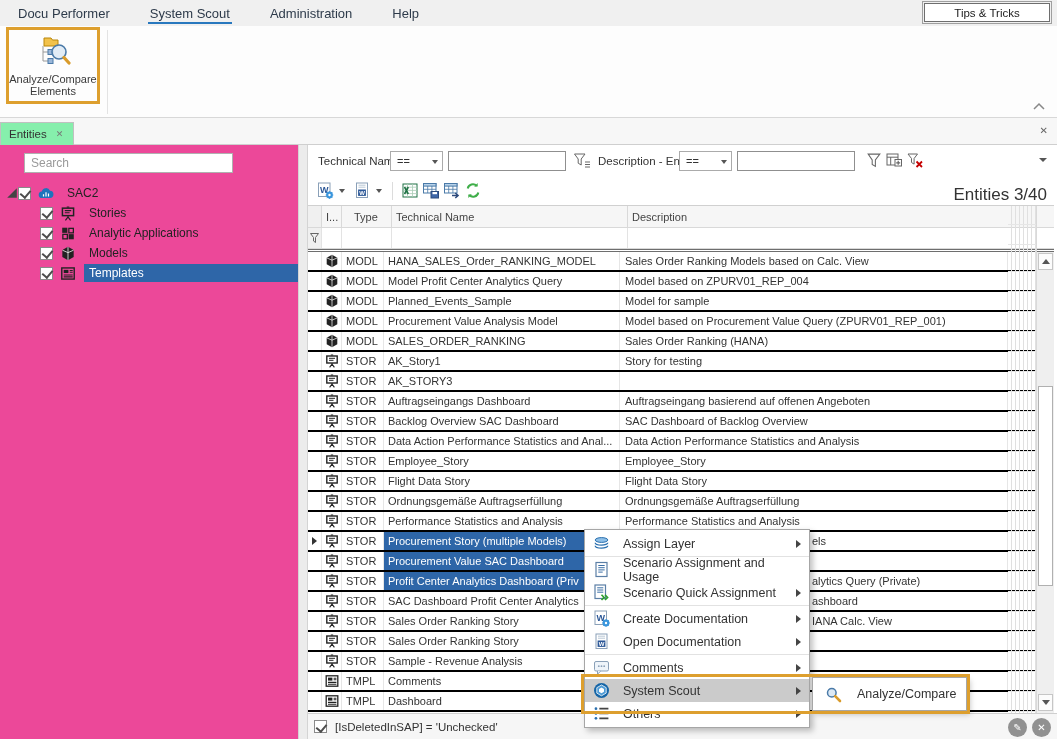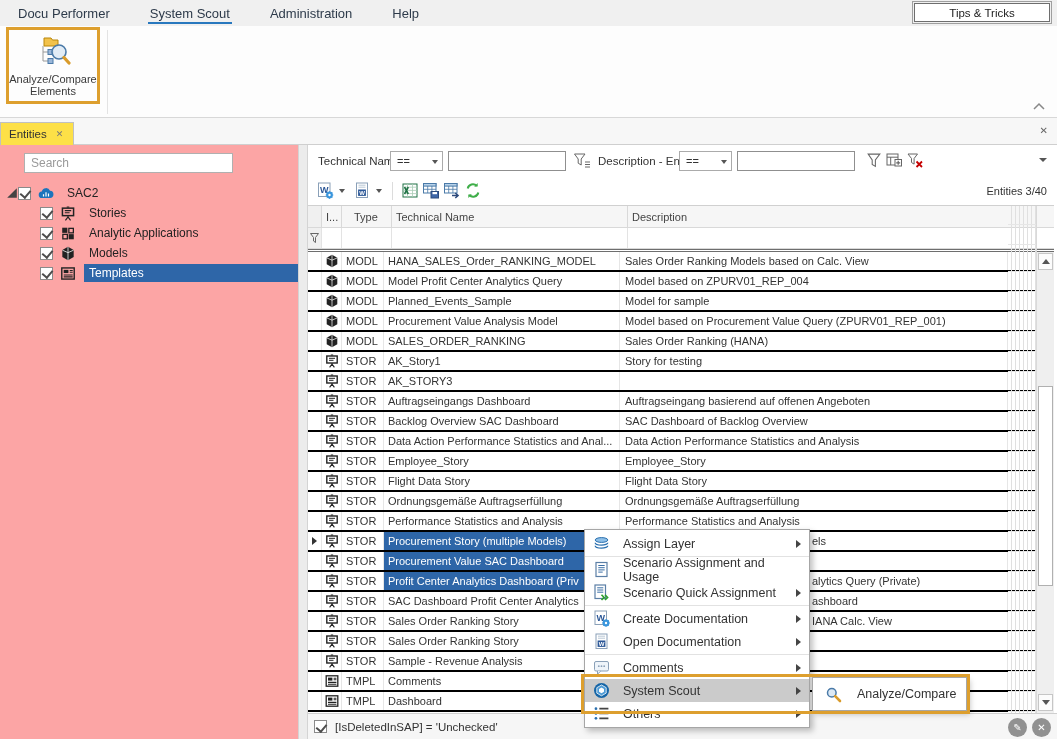--- a/index.html
+++ b/index.html
@@ -3,40 +3,40 @@
 <meta charset="utf-8">
 <style>
   * { margin:0; padding:0; box-sizing:border-box; }
   body { font-family:"Liberation Sans", sans-serif; background:#dcdcdc; }
   .screen { position:relative; width:1057px; height:739px; background:#f0f0f0; overflow:hidden; }
 
   
   .menubar { position:absolute; top:0; left:0; right:0; height:26px; display:flex; align-items:center; padding-left:16px; gap:36px; font-size:13px; color:#2d3a4a; }
   .mitem { cursor:pointer; padding:4px 2px 3px; }
   .mitem.active { border-bottom:2px solid #2878be; padding-bottom:1px; }
-  .tips { position:absolute; right:7px; top:3px; width:136px; height:19px; background:#fff; border:1px solid #6e6e6e; outline:1px solid #9f9f9f; outline-offset:1px; font-size:11.5px; color:#222; font-family:"Liberation Sans",sans-serif; cursor:pointer; }
+  .tips { position:absolute; right:7px; top:3px; width:126px; height:19px; background:#fff; border:1px solid #6e6e6e; outline:1px solid #9f9f9f; outline-offset:1px; font-size:11.5px; color:#222; font-family:"Liberation Sans",sans-serif; cursor:pointer; }
 
   
   .ribbon { position:absolute; top:26px; left:0; right:0; height:92px; background:#fdfdfd; border-bottom:1px solid #d8d8d8; }
   .rib-btn { position:absolute; left:6px; top:1px; width:94px; height:77px; border:3px solid #dd9f2e; background:#fdfdfd; display:flex; flex-direction:column; align-items:center; padding-top:5px; cursor:pointer; }
   .rib-ic svg { width:36px; height:32px; }
   .rib-lbl { font-size:11px; color:#3a3a3a; text-align:center; line-height:12px; margin-top:2px; }
   .rib-group { position:absolute; left:4px; top:80px; width:98px; text-align:center; font-size:11px; color:#555;margin-top:48px; }
   .rib-sep { position:absolute; left:107px; top:4px; height:84px; width:1px; background:#e3e3e3; }
   .rib-chevron { position:absolute; right:12px; top:70px; width:12px; height:8px; cursor:pointer; }
   .rib-chevron svg { width:12px; height:8px; }
 
   
   .tabstrip { position:absolute; top:118px; left:0; right:0; height:27px; background:#f7f7f7; border-bottom:1px solid #cfcfcf; }
-  .tab { position:absolute; left:0; top:4px; width:74px; height:23px; background:#fde047; border:1px solid #c0c0c0; border-bottom:none; font-size:11.5px; color:#333; display:flex; align-items:center; padding:0 8px; gap:9px; cursor:pointer; }
+  .tab { position:absolute; left:0; top:4px; width:74px; height:23px; background:#86efac; border:1px solid #c0c0c0; border-bottom:none; font-size:11.5px; color:#333; display:flex; align-items:center; padding:0 8px; gap:9px; cursor:pointer; }
   .tabx { color:#777; font-size:9px; }
   .stripx { position:absolute; right:9px; top:7px; color:#666; font-size:10px; cursor:pointer; }
 
   
-  .leftpanel { position:absolute; left:0; top:145px; width:298px; bottom:0; background:#fca5a5; }
+  .leftpanel { position:absolute; left:0; top:145px; width:298px; bottom:0; background:#ec4899; }
   .search { position:absolute; left:24px; top:8px; width:209px; height:20px; border:1px solid #b0b0b0; font-size:12px; padding:0 6px; color:#333; font-family:"Liberation Sans",sans-serif; }
   .search::placeholder { color:#9a9a9a; }
   .tree { position:absolute; top:38px; left:0; right:0; }
   .trow { height:20px; display:flex; align-items:center; font-size:12px; color:#222; cursor:pointer; }
   .trow.child { padding-left:40px; }
   .expander { width:12px; margin-left:6px; display:flex; }
   .cb { width:13px; height:13px; border:1px solid #8a8a8a; background:#fff; position:relative; margin-right:7px; flex:none; }
   .cb.checked::after { content:""; position:absolute; left:3px; top:0.5px; width:5px; height:8px; border-right:2px solid #4d4d4d; border-bottom:2px solid #4d4d4d; transform:rotate(40deg); }
   .ticon { width:19px; height:15px; margin-right:5px; display:inline-flex; flex:none; }
   .ticon svg { width:16px; height:15px; }
@@ -57,21 +57,21 @@
   .fico { position:absolute; top:7px; width:19px; height:18px; display:flex; cursor:pointer; }
   .fico svg { width:18px; height:17px; }
   .fardrop { position:absolute; top:13px; border-top:4px solid #555; border-left:4px solid transparent; border-right:4px solid transparent; cursor:pointer; }
 
   
   .toolbar { position:absolute; top:33px; left:0; right:0; height:26px; display:flex; align-items:center; padding-left:8px; }
   .tbico { width:19px; height:18px; display:flex; margin-right:2px; cursor:pointer; }
   .tbico svg { width:18px; height:17px; }
   .tbdd { border-top:4px solid #555; border-left:3.5px solid transparent; border-right:3.5px solid transparent; margin:0 8px 0 2px; cursor:pointer; }
   .tbsep { width:1px; height:18px; background:#dcdcdc; margin:0 8px 0 2px; }
-  .count { position:absolute; right:10px; top:7px; font-size:11px; color:#333; }
+  .count { position:absolute; right:10px; top:7px; font-size:17px; color:#333; }
 
   
   .grid { position:absolute; top:60px; left:0; width:746px; bottom:26px; border-top:1px solid #d0d0d0; background:#fff; }
   .ghead, .gfilter { display:flex; }
   .ghead { height:22px; background:#f6f6f6; border-bottom:1px solid #d9d9d9; }
   .hc { border-right:1px solid #d9d9d9; font-size:11px; color:#444; display:flex; align-items:center; padding-left:4px; white-space:nowrap; overflow:hidden; }
   .gfilter { height:21px; background:#fff; border-bottom:1px solid #d9d9d9; }
   .fc { border-right:1px solid #e3e3e3; }
   .w-ind { width:14px; padding:0; background:#f0f0f0; justify-content:center; }
   .w-icon { width:20px; } .w-type { width:42px;margin-left:8px; } .w-name { width:236px; } .w-desc { width:388px; }

